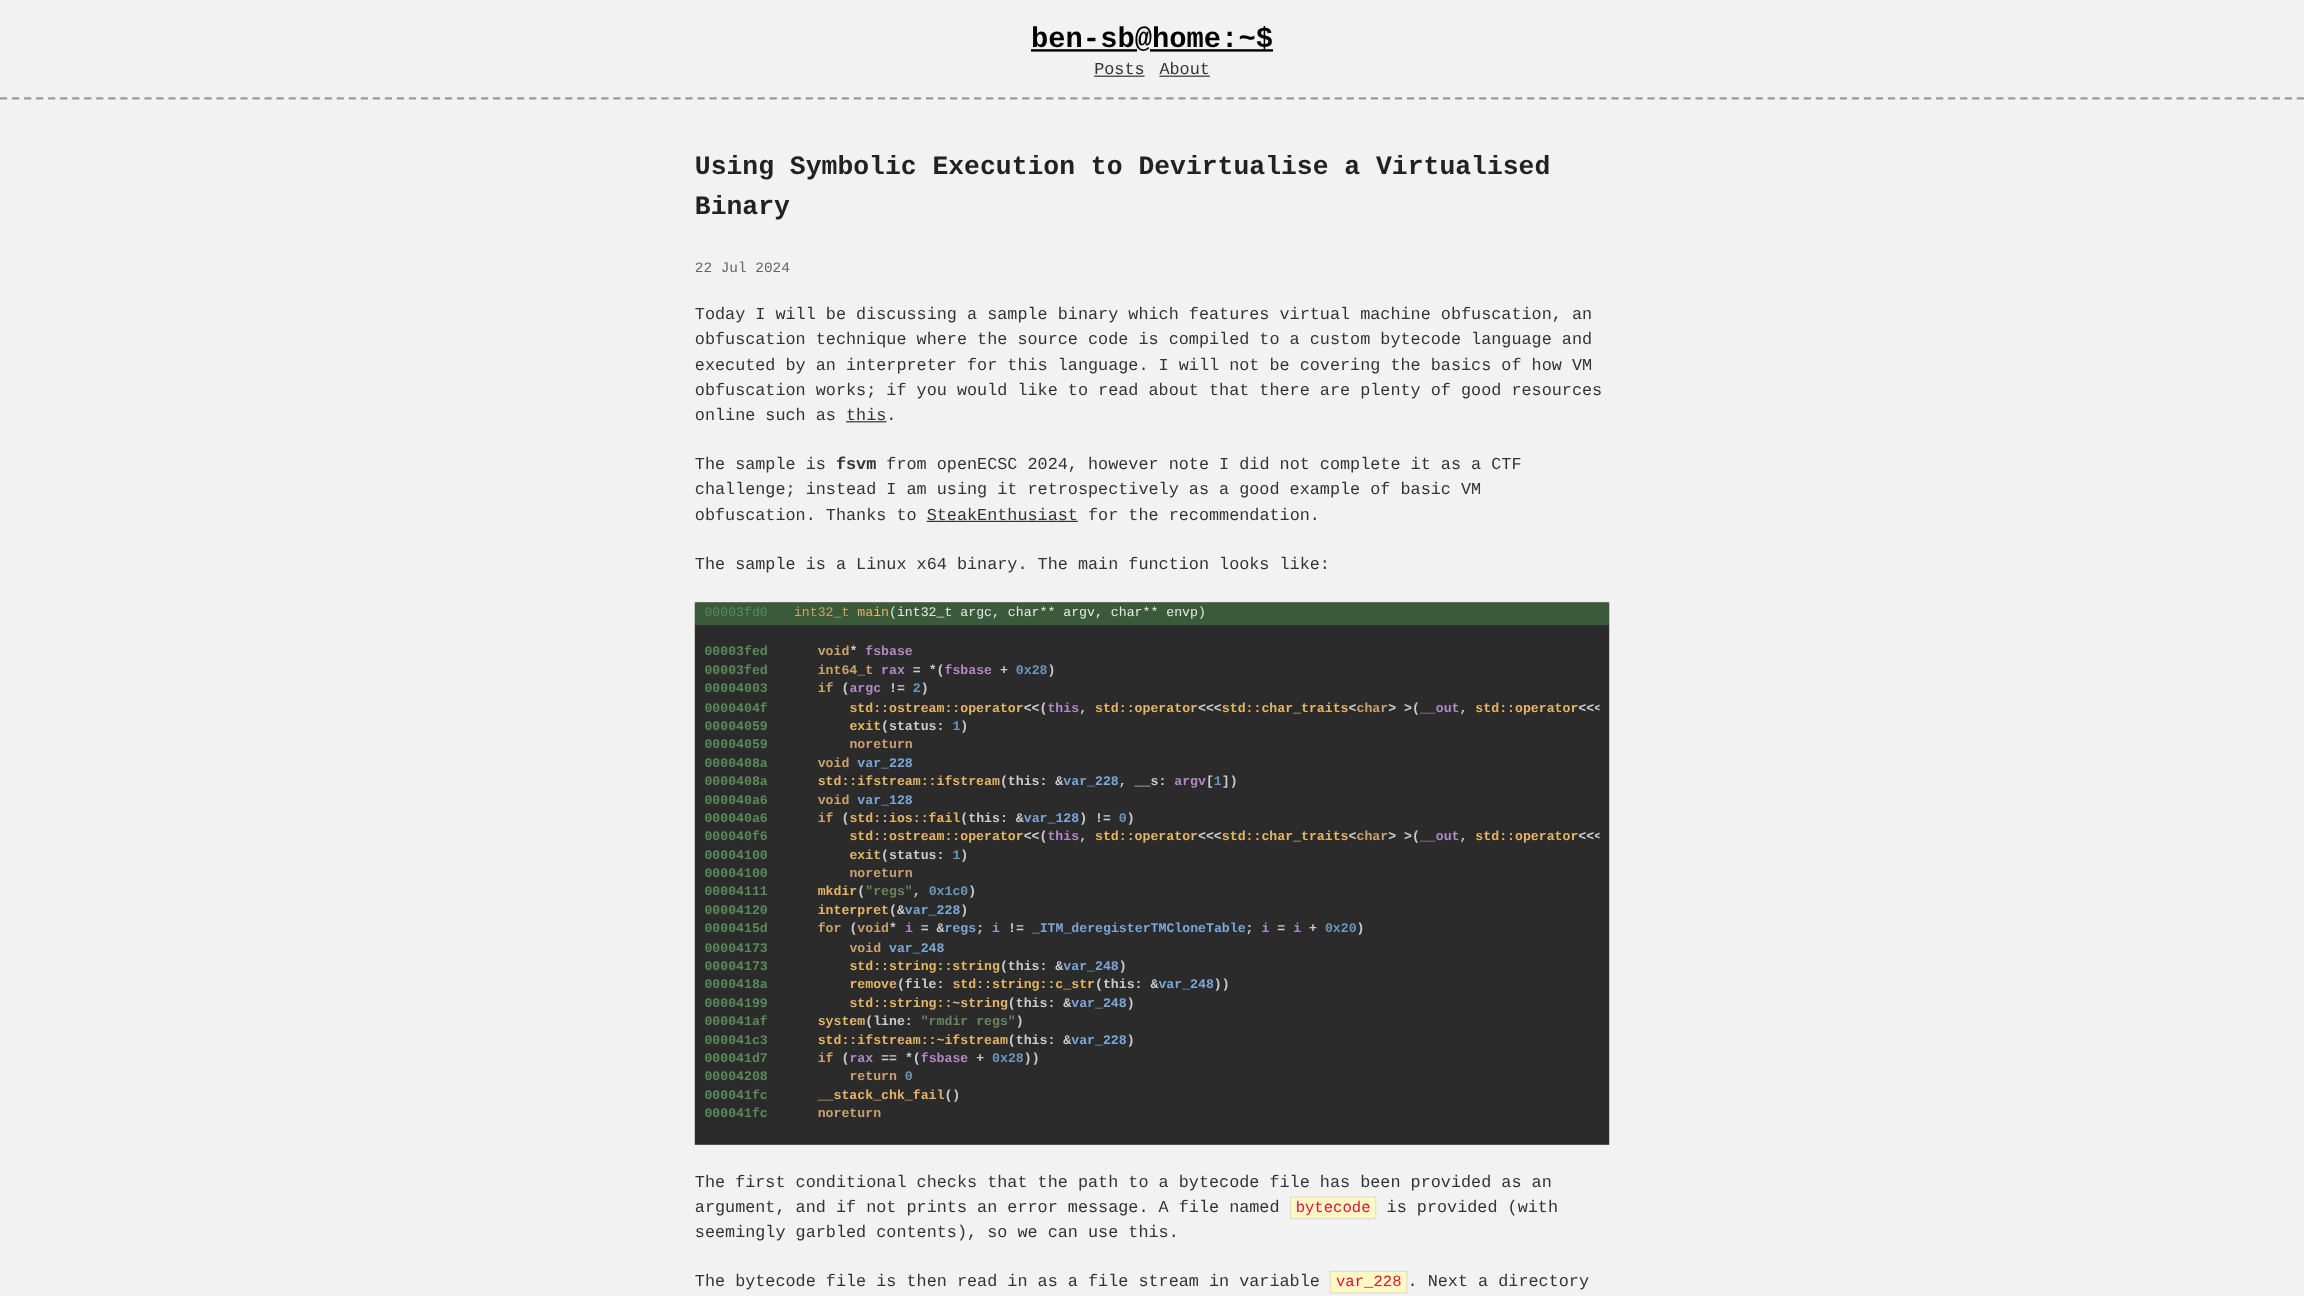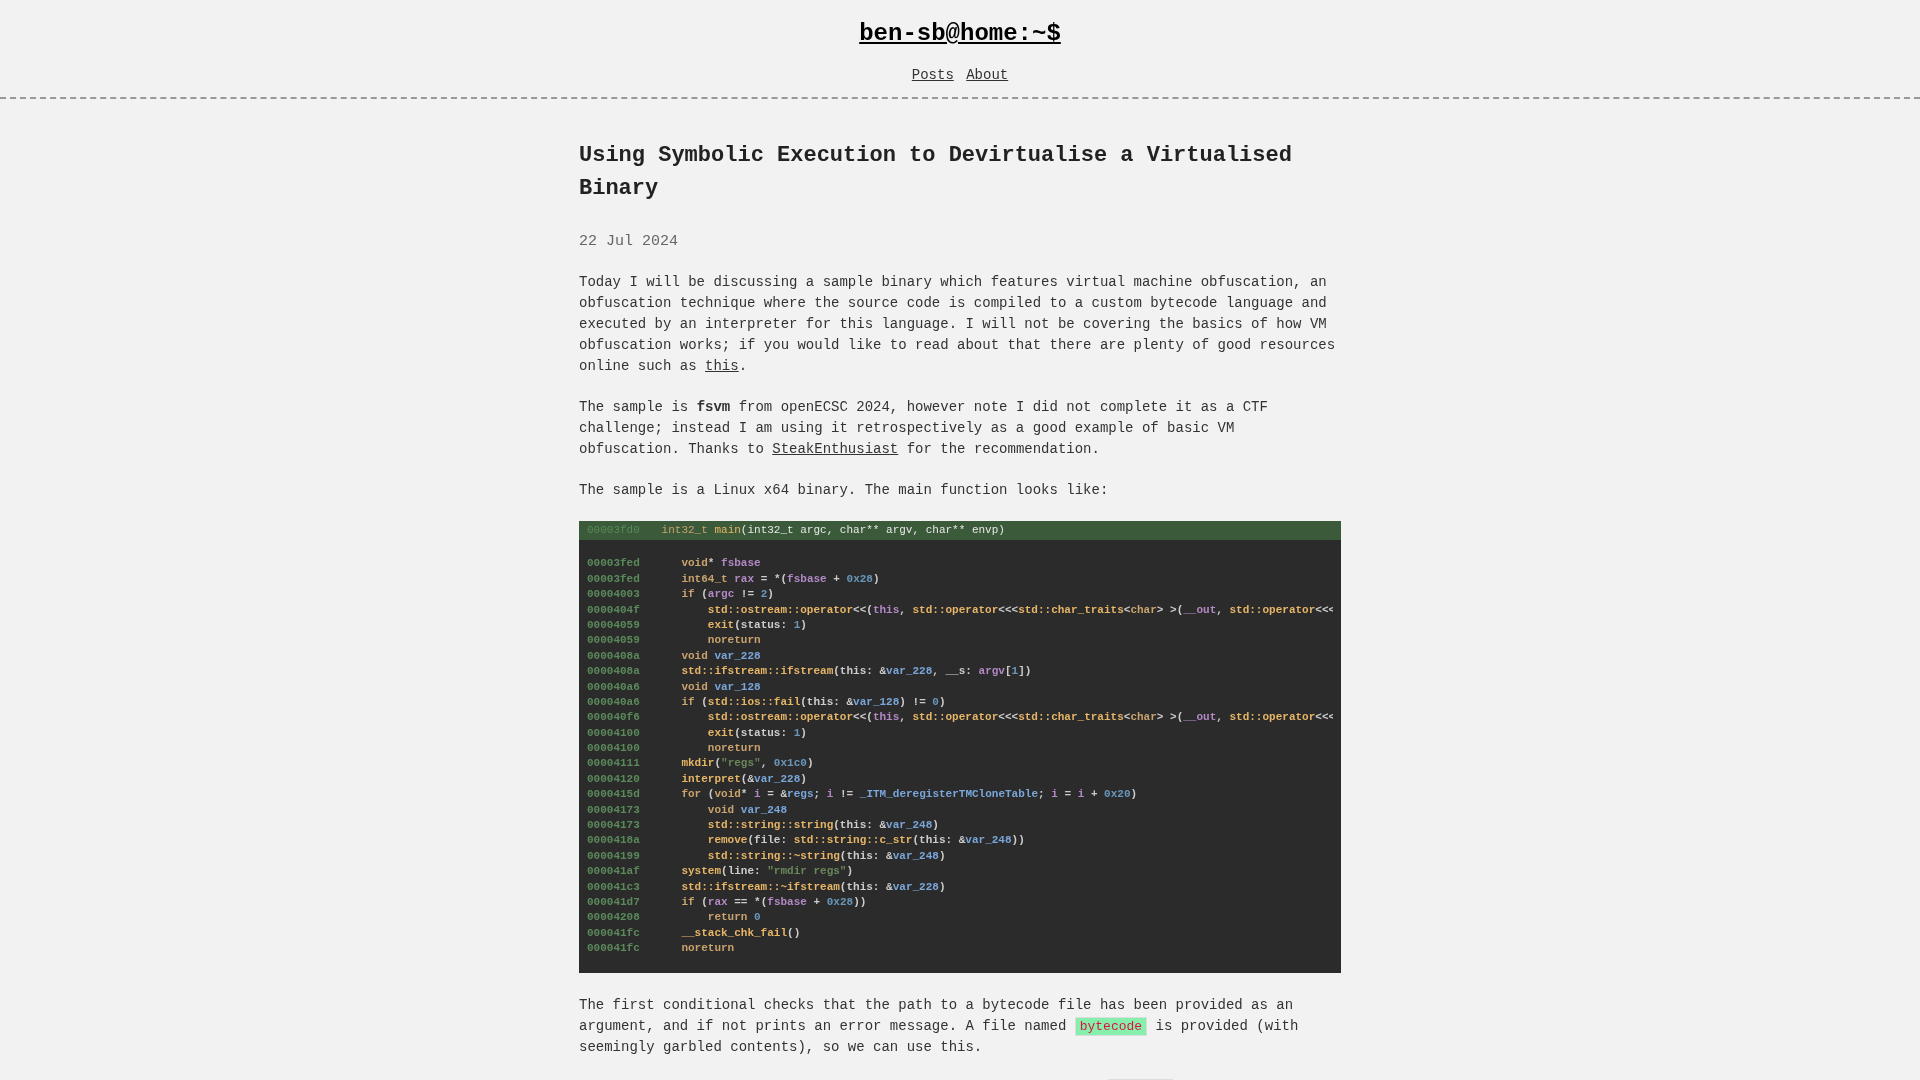--- a/index.html
+++ b/index.html
@@ -20,21 +20,21 @@
       background: #f2f2f2;
     }
     .site-title {
       font-size: 24px;
       font-weight: bold;
       text-decoration: underline;
       color: #000;
       cursor: pointer;
     }
     .nav {
-      margin-top: 20px;
+      margin-top: 4px;
     }
     .nav a {
       color: #333;
       text-decoration: underline;
       margin: 0 2px;
       cursor: pointer;
     }
     .container {
       max-width: 762px;
       margin: 0 auto;
@@ -42,38 +42,38 @@
     }
     .post-title {
       font-size: 22px;
       font-weight: bold;
       line-height: 1.5;
       margin-bottom: 28px;
       color: #222;
     }
     .post-date {
       color: #666;
-      font-size: 15px;
+      font-size: 12px;
       margin-bottom: 22px;
     }
     .post-body p {
       line-height: 1.5;
       margin-bottom: 20px;
       font-size: 14px;
     }
     .post-body a {
       color: #333;
       text-decoration: underline;
       cursor: pointer;
     }
     .post-body strong {
       font-weight: bold;
     }
     .inline-code {
-      background: #86efac;
+      background: #fef9c3;
       border: 1px solid #ddd;
       padding: 1px 4px;
       font-family: inherit;
       color: #d14;
       font-size: 13px;
     }
     .code-block {
       background: #2b2b2b;
       color: #ddd;
       font-family: "Courier New", Courier, monospace;

